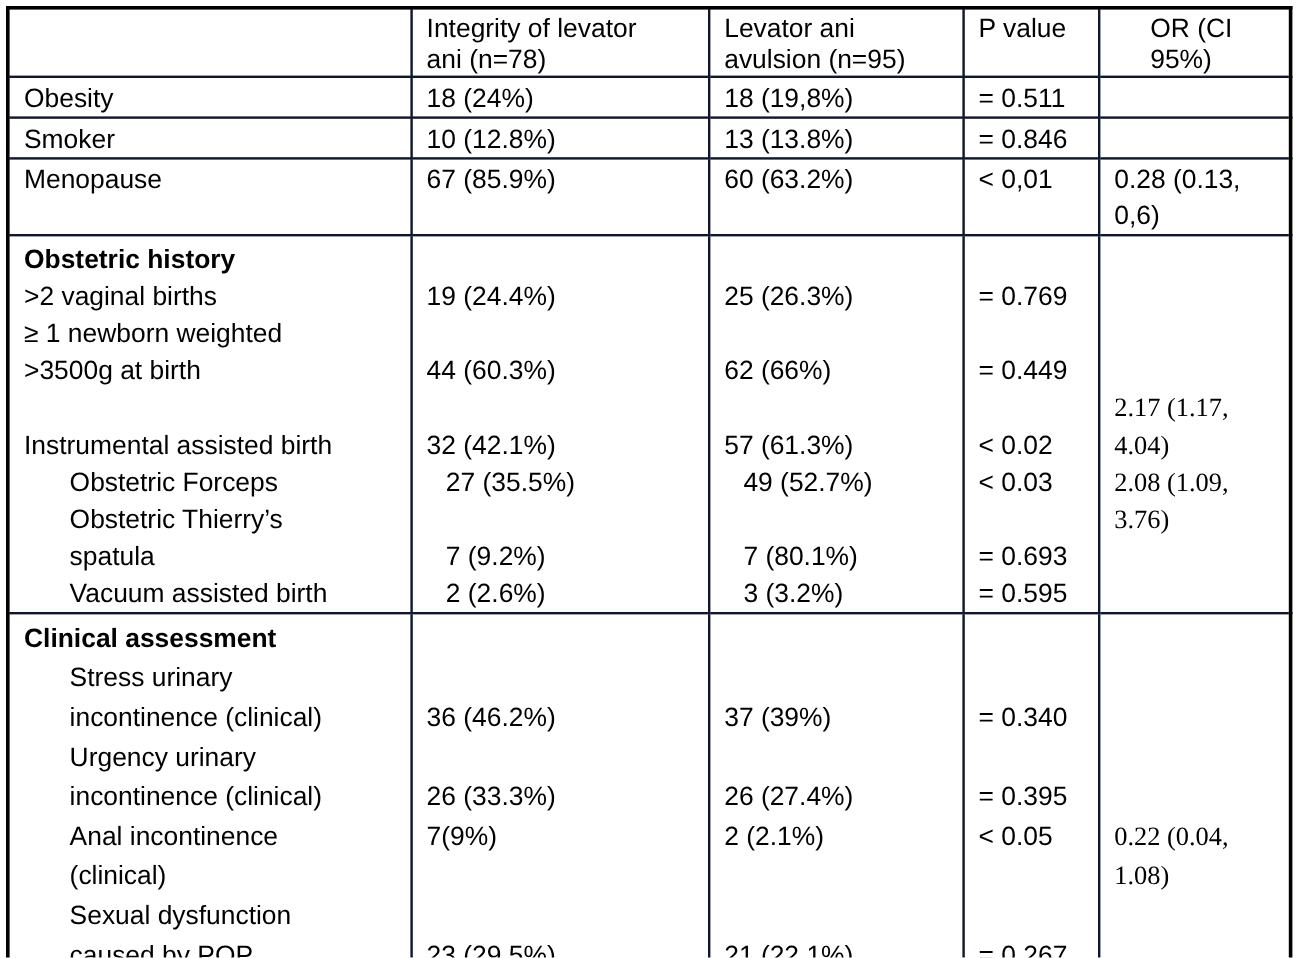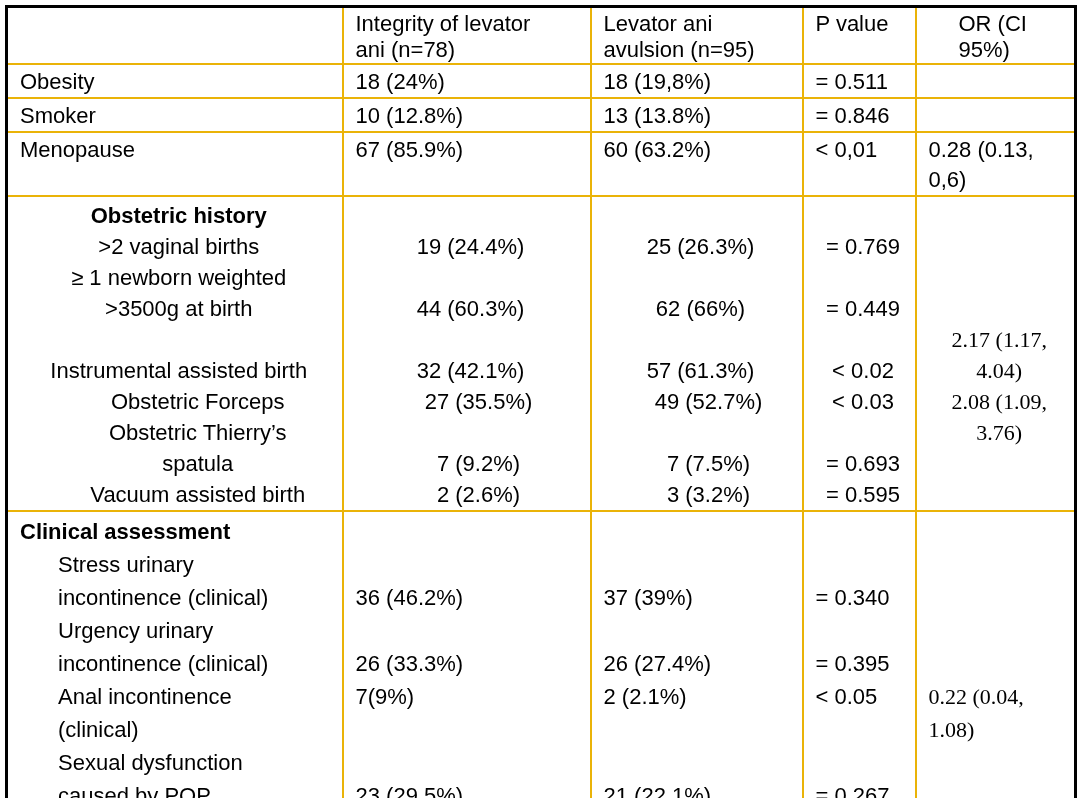--- a/index.html
+++ b/index.html
@@ -11,21 +11,21 @@
     overflow:hidden;
   }
   .canvas { position:absolute; left:5px; top:5px; }
   table.results {
     border-collapse:collapse;
     table-layout:fixed;
     width:1069px;
     border:3px solid #000;
   }
   td {
-    border:2px solid #eab308;
+    border:2px solid #0f172a;
     vertical-align:top;
     padding:2px 4px 0 12px;
     font-size:22px;
     line-height:30px;
     overflow:visible;
   }
   tr.last-row td { border-bottom:4px solid #000; }
   
   col.c0 { width:336px; }
   col.c1 { width:248px; }
@@ -38,21 +38,21 @@
   .w200 { max-width:205px; }
   .w190 { max-width:190px; }
   .w100 { max-width:100px;margin-left:30px; }
   
   tr.r-obesity td   { height:25px; }
   tr.r-smoker td    { height:24px; }
   tr.r-menopause td { height:58px;border-radius:29px; }
   .orwrap { display:block; max-width:142px; }
   
   .line { white-space:normal; overflow:visible; }
-  tr.sec-obst .line { height:31px; line-height:31px;text-align:center; }
+  tr.sec-obst .line { height:31px; line-height:31px; }
   tr.sec-clin .line { height:33px; line-height:33px; }
   .line.bold { font-weight:bold; }
   td.labels .line.indent { padding-left:38px; }
   td.vals .line.indent   { padding-left:16px; }
   td.orcol .line { max-width:142px;font-family:Liberation Serif, serif; }
   tr.sec-obst td, tr.sec-clin td { padding-top:3px; }
 </style>
 </head>
 <body>
 
@@ -136,21 +136,21 @@
           </td>
       <td class="vals">
             <div class="line"></div>
             <div class="line">25 (26.3%)</div>
             <div class="line"></div>
             <div class="line">62 (66%)</div>
             <div class="line"></div>
             <div class="line">57 (61.3%)</div>
             <div class="line indent">49 (52.7%)</div>
             <div class="line"></div>
-            <div class="line indent">7 (7.5%)</div>
+            <div class="line indent">7 (80.1%)</div>
             <div class="line indent">3 (3.2%)</div>
           </td>
       <td class="vals">
             <div class="line"></div>
             <div class="line">= 0.769</div>
             <div class="line"></div>
             <div class="line">= 0.449</div>
             <div class="line"></div>
             <div class="line">&lt; 0.02</div>
             <div class="line">&lt; 0.03</div>

